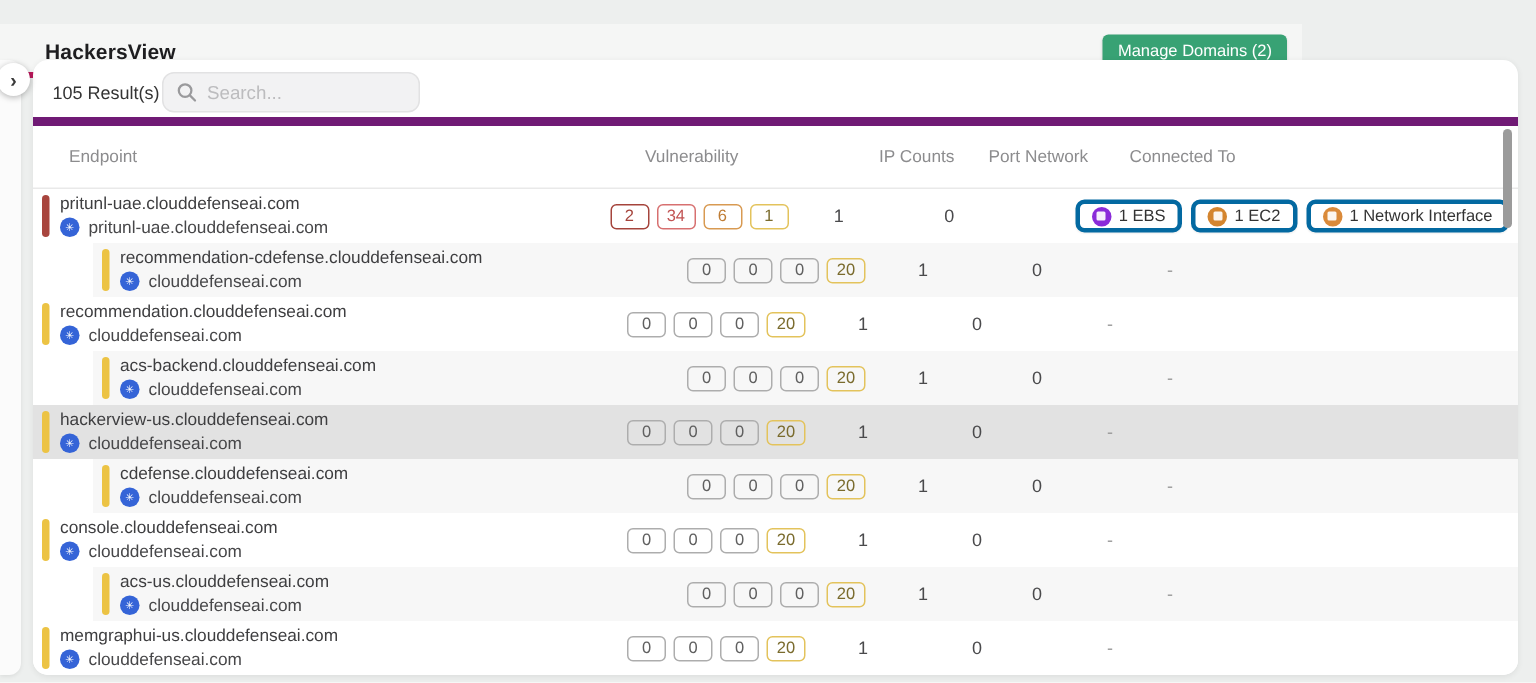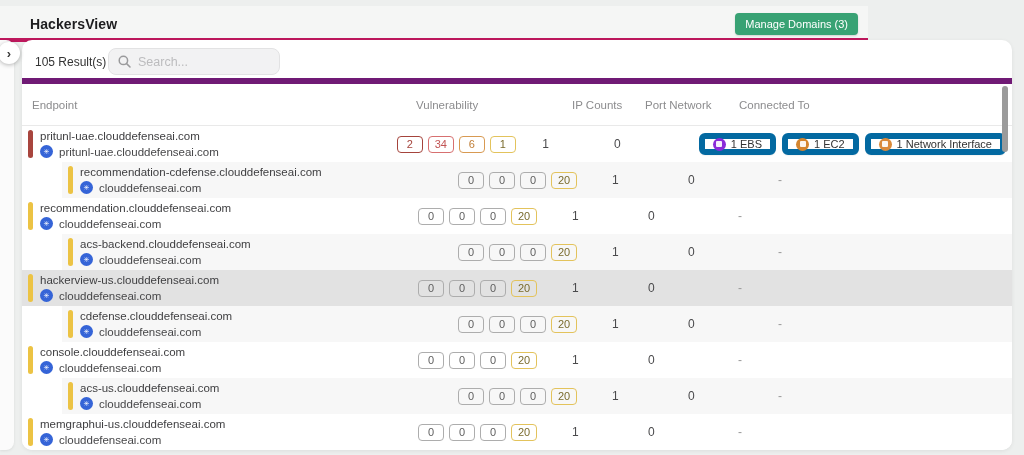--- a/index.html
+++ b/index.html
@@ -6,21 +6,21 @@
   html,body { width:1024px; height:455px; overflow:hidden; }
   body {
     font-family:"Liberation Sans", sans-serif;
     background:#edefee;
     position:relative;
     font-size:12px;
     color:#3c3c3c;
   }
   
   .topbar {
-    position:absolute; left:0; top:6px; width:868px; height:36px;
+    position:absolute; left:0; top:16px; width:868px; height:36px;
     background:#f5f6f5;
     border-bottom:4px solid #be185d;
   }
   .app-title {
     position:absolute; left:30px; top:10px;
     font-size:14px; font-weight:700; color:#1d1d1f; letter-spacing:.1px;
   }
   .manage-btn {
     position:absolute; right:10px; top:7px; height:22px;
     background:#38a274; color:#fff; border:none; border-radius:4px;
@@ -62,21 +62,21 @@
   }
   .search-wrap svg { flex:0 0 auto; }
   .search-input {
     flex:1; border:none; background:transparent; outline:none;
     font-family:"Liberation Sans", sans-serif;
     font-size:12.5px; color:#555; min-width:0;
   }
   .search-input::placeholder { color:#bcbcbe; }
   
   .thead {
-    display:flex; align-items:center; height:42px; padding-left:10px;
+    display:flex; align-items:center; height:42px; padding-left:24px;
     border-bottom:1px solid #e9e9e9;
     font-size:11.5px; color:#8c8c8e;
   }
   .th-endpoint  { width:384px; }
   .th-vuln      { width:156px; }
   .th-ip        { width:73px; }
   .th-port      { width:94px; }
   .th-connected { flex:1; }
   
   .rows { position:relative; }
@@ -113,21 +113,21 @@
   .v-high     { border-color:#d77070; color:#c25454; }
   .v-medium   { border-color:#d89a52; color:#bf7d35; }
   .v-low      { border-color:#e3c35c; color:#7a6b2d; }
   .v-zero     { border-color:#adadad; color:#606060; }
   .col-ip   { width:76px; font-size:12px; color:#4a4a4c; }
   .col-port { width:90px; font-size:12px; color:#4a4a4c; }
   .col-connected { flex:1; display:flex; align-items:center; }
   .dash { color:#9a9a9a; font-size:12px; }
   .pill {
     display:inline-flex; align-items:center; gap:5px;
-    background:#fff; border:6px solid #0369a1; border-radius:6px;
+    background:#fff; border:3px solid #0369a1; border-radius:6px;
     height:22px; padding:0 8px; margin-right:6px;
     font-size:11px; color:#333; white-space:nowrap;
     box-shadow:0 1px 1px rgba(0,0,0,.05);
   }
   .pill-icon {
     width:13px; height:13px; border-radius:50%;
     display:inline-flex; align-items:center; justify-content:center;
     flex:0 0 auto;
   }
   .pill-icon i { display:block; width:6px; height:6px; background:#fff; border-radius:1px; opacity:.92; }
@@ -138,21 +138,21 @@
   .scroll-thumb {
     position:absolute; right:4px; top:46px; width:6px; height:66px;
     background:#9b9b9b; border-radius:3px;
   }
 </style>
 </head>
 <body>
 
 <div class="topbar">
   <div class="app-title">HackersView</div>
-  <button class="manage-btn">Manage Domains (3)</button>
+  <button class="manage-btn">Manage Domains (2)</button>
 </div>
 
 <div class="left-strip"></div>
 <div class="expander">
   <span>›</span>
 </div>
 
 <div class="card">
 
   <div class="toolbar">

